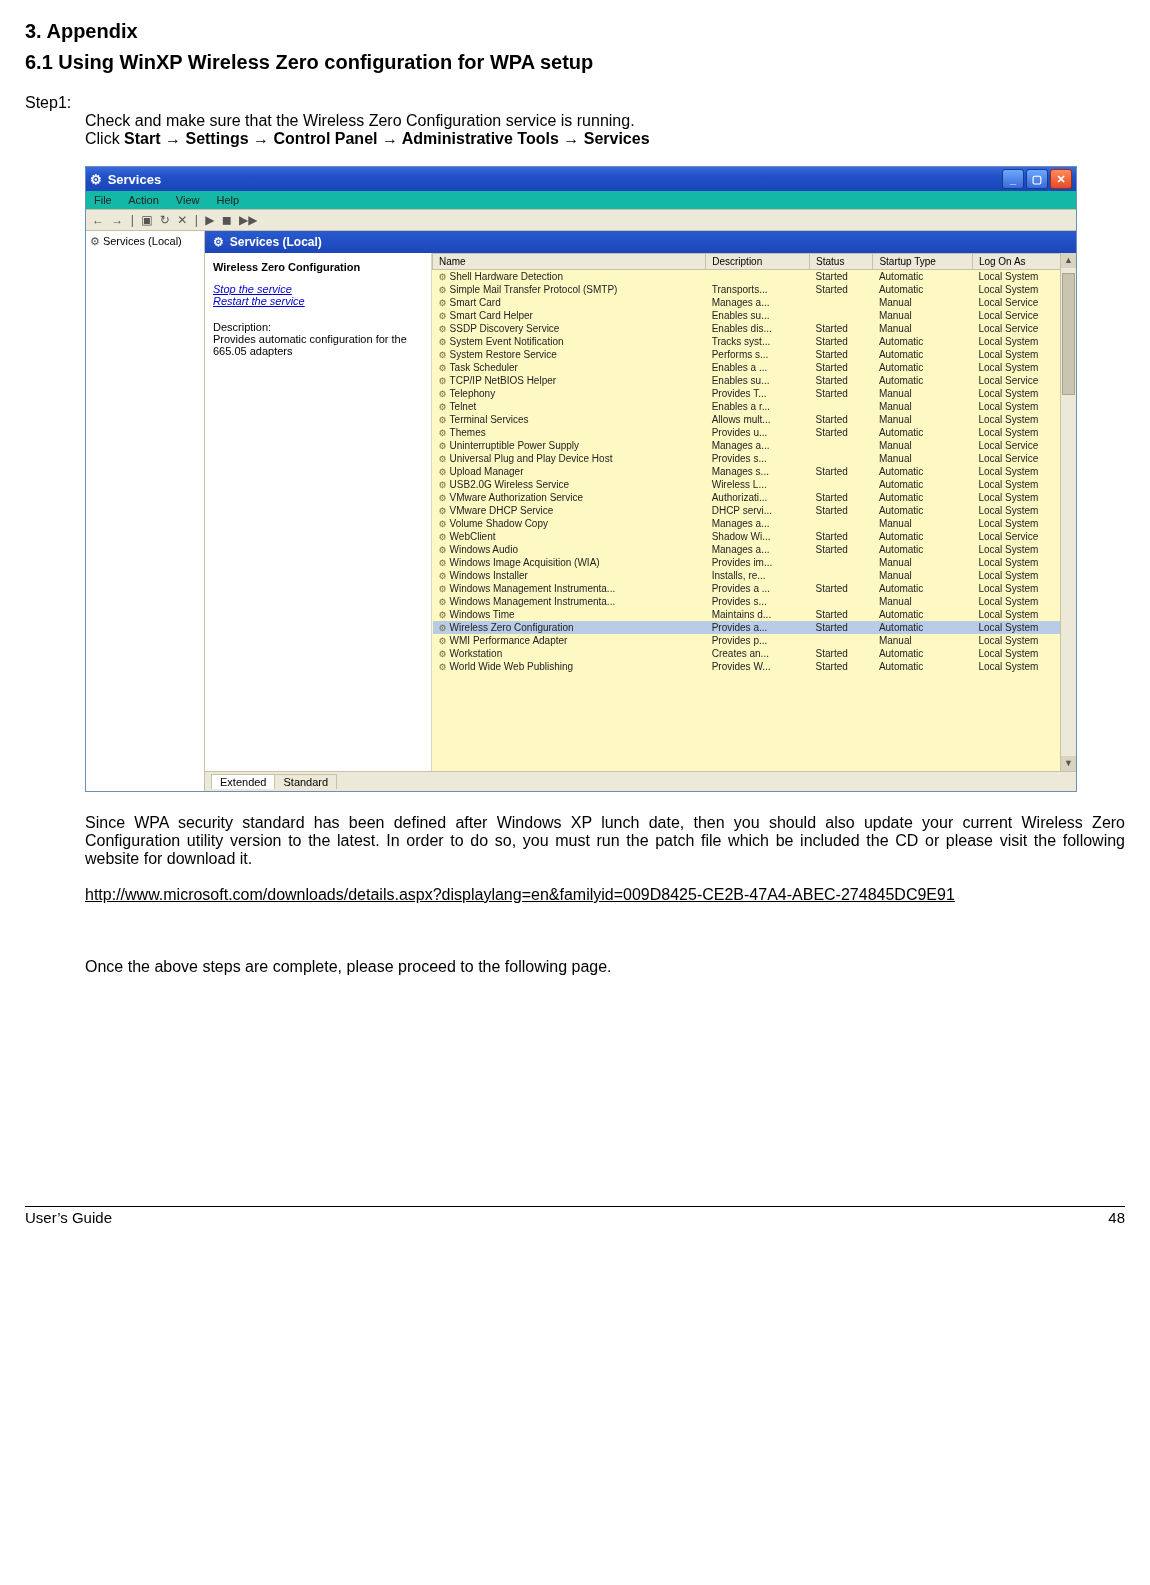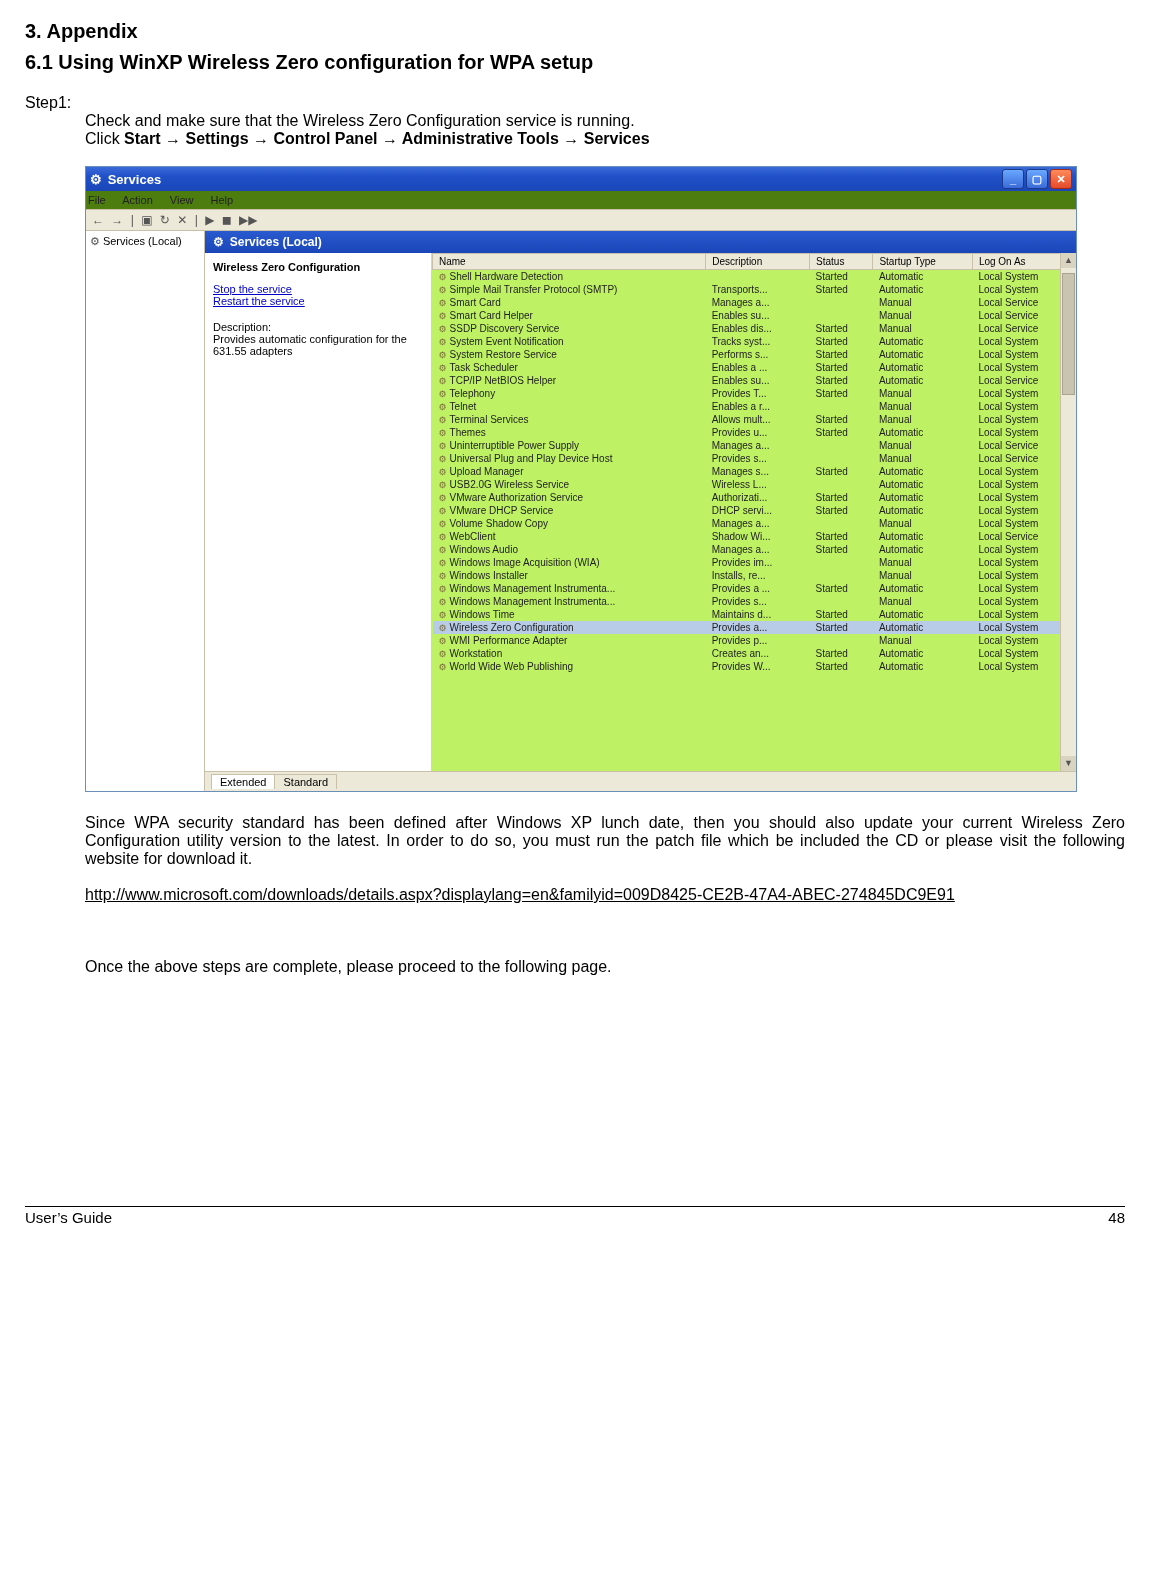--- a/index.html
+++ b/index.html
@@ -50,21 +50,21 @@
   .titlebar .sp { flex: 1; }
   .winbtn {
     width: 20px; height: 18px; margin-left: 2px;
     background: linear-gradient(#6aa8ff,#3a6ad8);
     border: 1px solid #1a3a88; border-radius: 3px;
     display: inline-flex; align-items: center; justify-content: center;
     font-size: 11px; color: #fff;
   }
   .winbtn.close { background: linear-gradient(#ff8a5a,#e44a2a); border-color:#a02a1a;}
   .menubar {
-    background: #4d7c0f; padding: 3px 2px; font-size: 11px; color:#222;
+    background: #14b8a6; padding: 3px 8px; font-size: 11px; color:#222;
     border-bottom: 1px solid #c8c0a8;
   }
   .menubar span { margin-right: 14px; }
   .toolbar {
     background: #ece9d8; padding: 3px 6px; font-size: 12px; color:#555;
     border-bottom: 1px solid #c8c0a8;
   }
   .toolbar span { margin-right: 4px; display:inline-block; }
   .tree-list {
     display: flex; background:#fff; height: 560px;
@@ -83,23 +83,23 @@
     color:#fff; font-weight:bold; font-size:12px;
     padding:4px 8px; display:flex; align-items:center;
   }
   .detail-header .gear-icon { margin-right:6px; }
   .detail-body { flex:1; display:flex; overflow:hidden;}
   .left-pane {
     width: 210px; padding:8px; border-right:1px solid #d8d4c0;
     font-size:11px; background:#fff;
   }
   .left-pane .svc-name { font-weight:bold; margin-bottom:10px;}
-  .left-pane a { color:#0000cc; text-decoration:underline; display:block;}
+  .left-pane a { color:#0000cc; text-decoration:underline; display:block;font-style:italic;}
   .left-pane .desc-h { margin-top:14px; }
-  .right-pane { flex:1; background:#bef264; overflow-y:auto; position:relative;}
+  .right-pane { flex:1; background:#fef9c3; overflow-y:auto; position:relative;}
   table.svc { width:100%; border-collapse: collapse; font-size:10px; }
   table.svc th {
     text-align:left; padding:2px 6px; background:#ece9d8;
     border:1px solid #c8c0a8; font-weight:normal; position:sticky; top:0;
   }
   table.svc td { padding:1px 6px; white-space:nowrap; color:#222;}
   table.svc tr.sel td { background:#b8cce8; }
   .row-gear { color:#7a6a3a; margin-right:3px; font-size:9px;}
   .tabs-bottom {
     background:#ece9d8; padding:2px 6px; font-size:11px; border-top:1px solid #c8c0a8;
@@ -165,21 +165,21 @@
       <div class="detail-header">
         <span class="gear-icon">⚙</span>
         <span>Services (Local)</span>
       </div>
       <div class="detail-body">
         <div class="left-pane">
           <div class="svc-name">Wireless Zero Configuration</div>
           <a href="#">Stop the service</a>
           <a href="#">Restart the service</a>
           <div class="desc-h">Description:</div>
-          <div>Provides automatic configuration for the 631.55 adapters</div>
+          <div>Provides automatic configuration for the 665.05 adapters</div>
         </div>
         <div class="right-pane">
           <table class="svc">
             <thead>
                 <tr>
               <th>Name</th>
               <th>Description</th>
               <th>Status</th>
               <th>Startup Type</th>
               <th>Log On As</th>

